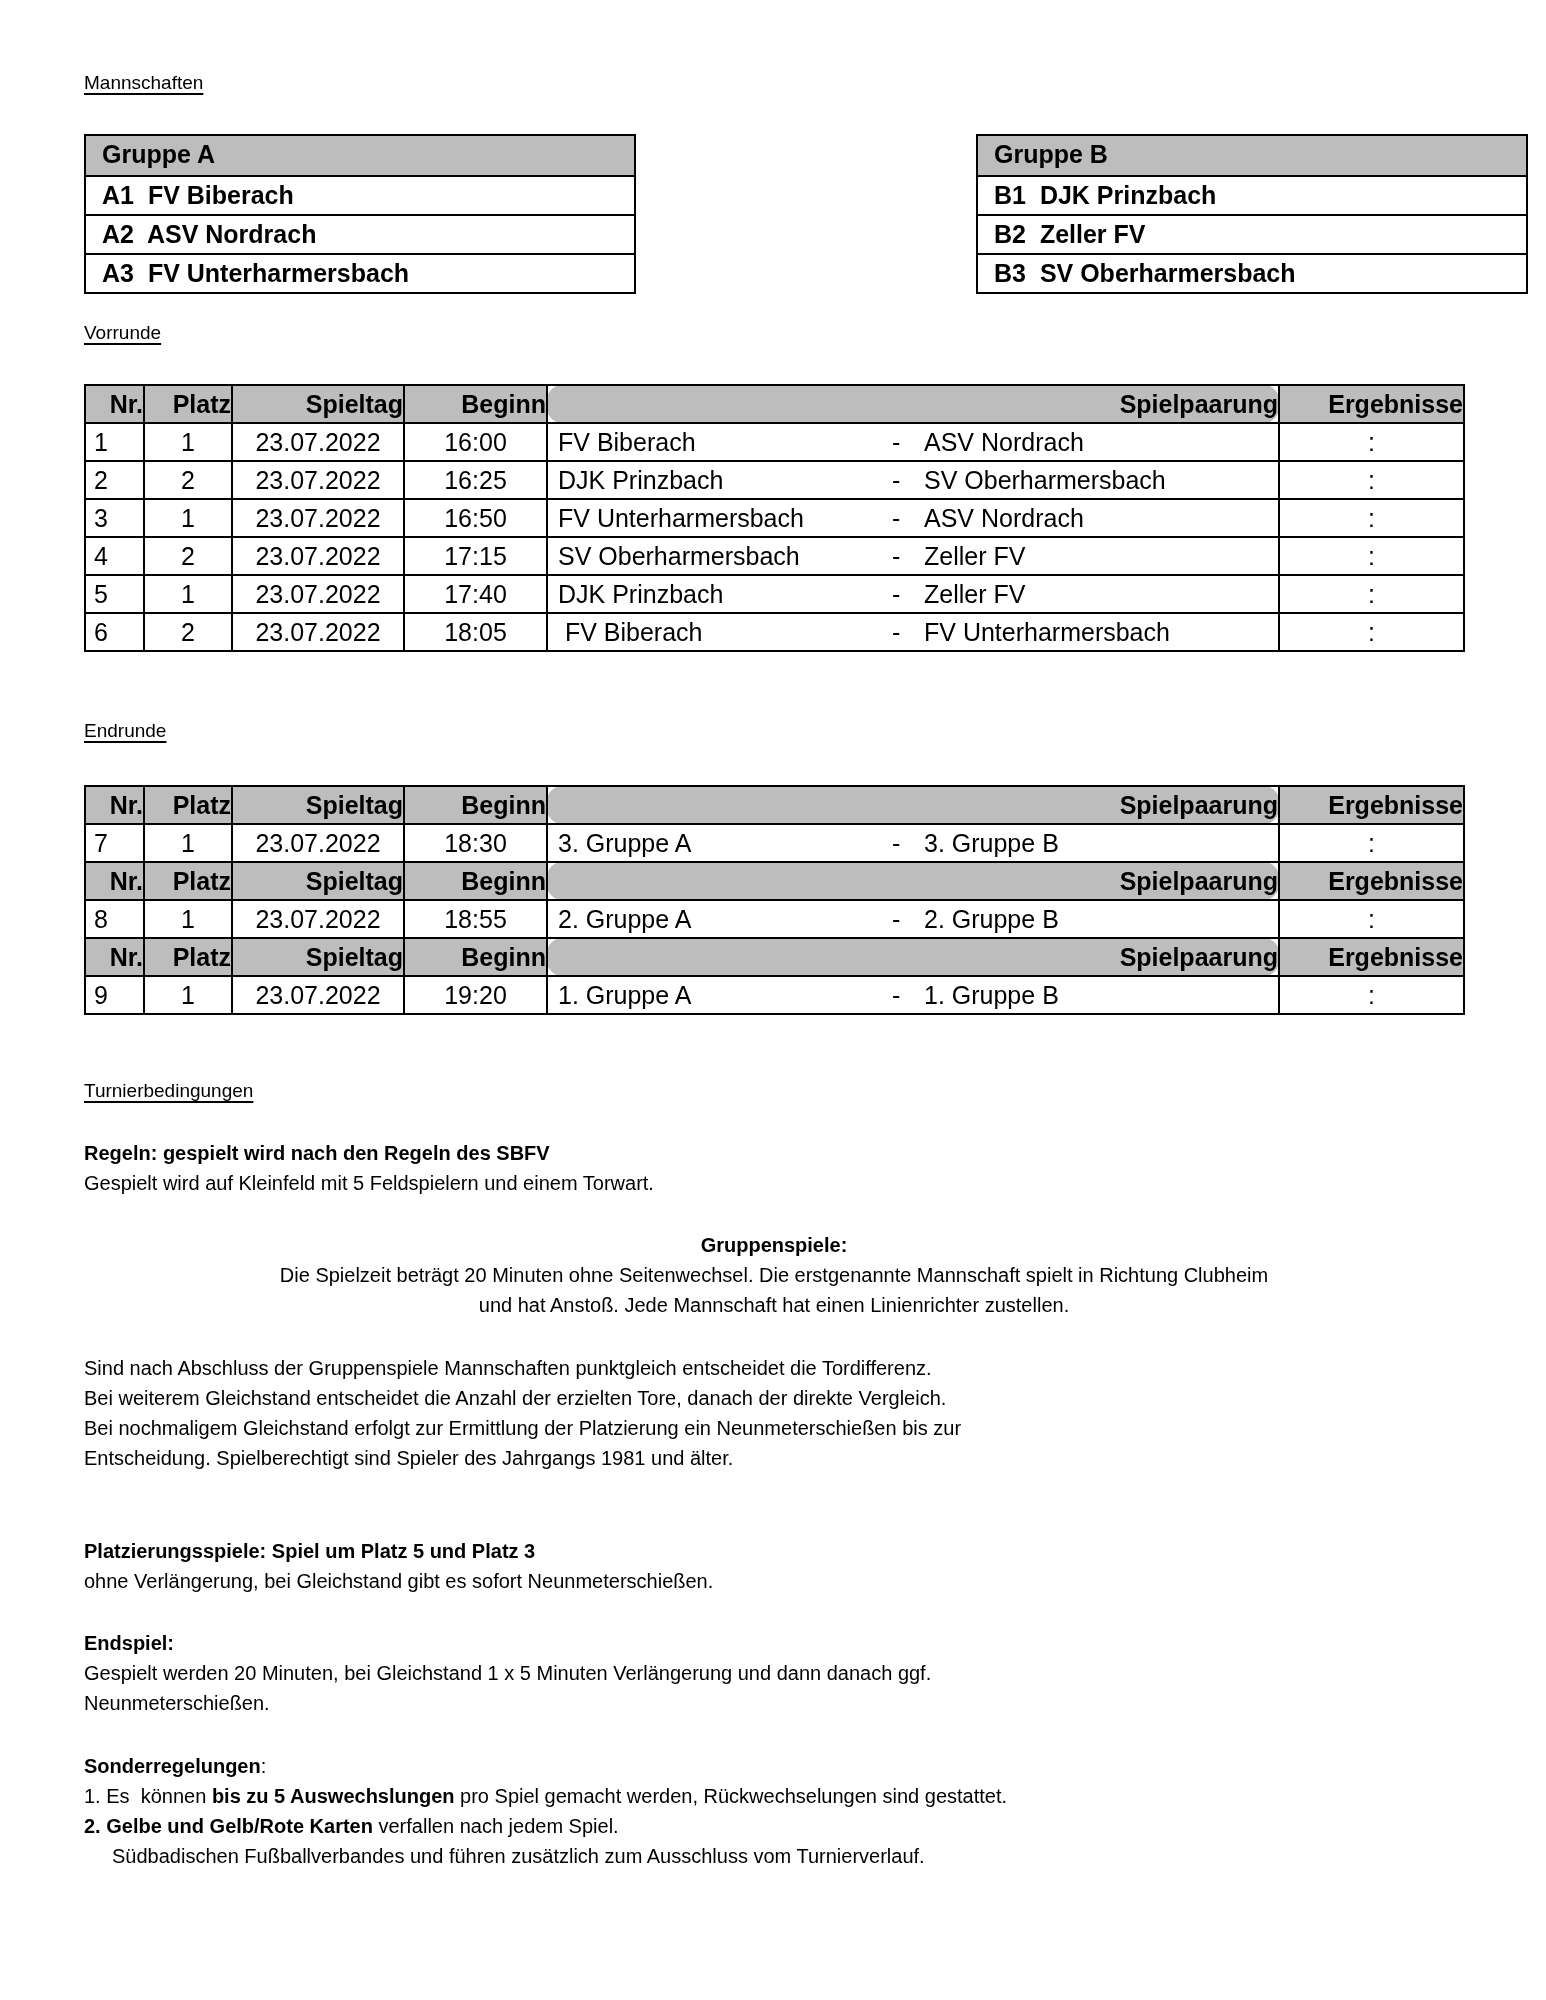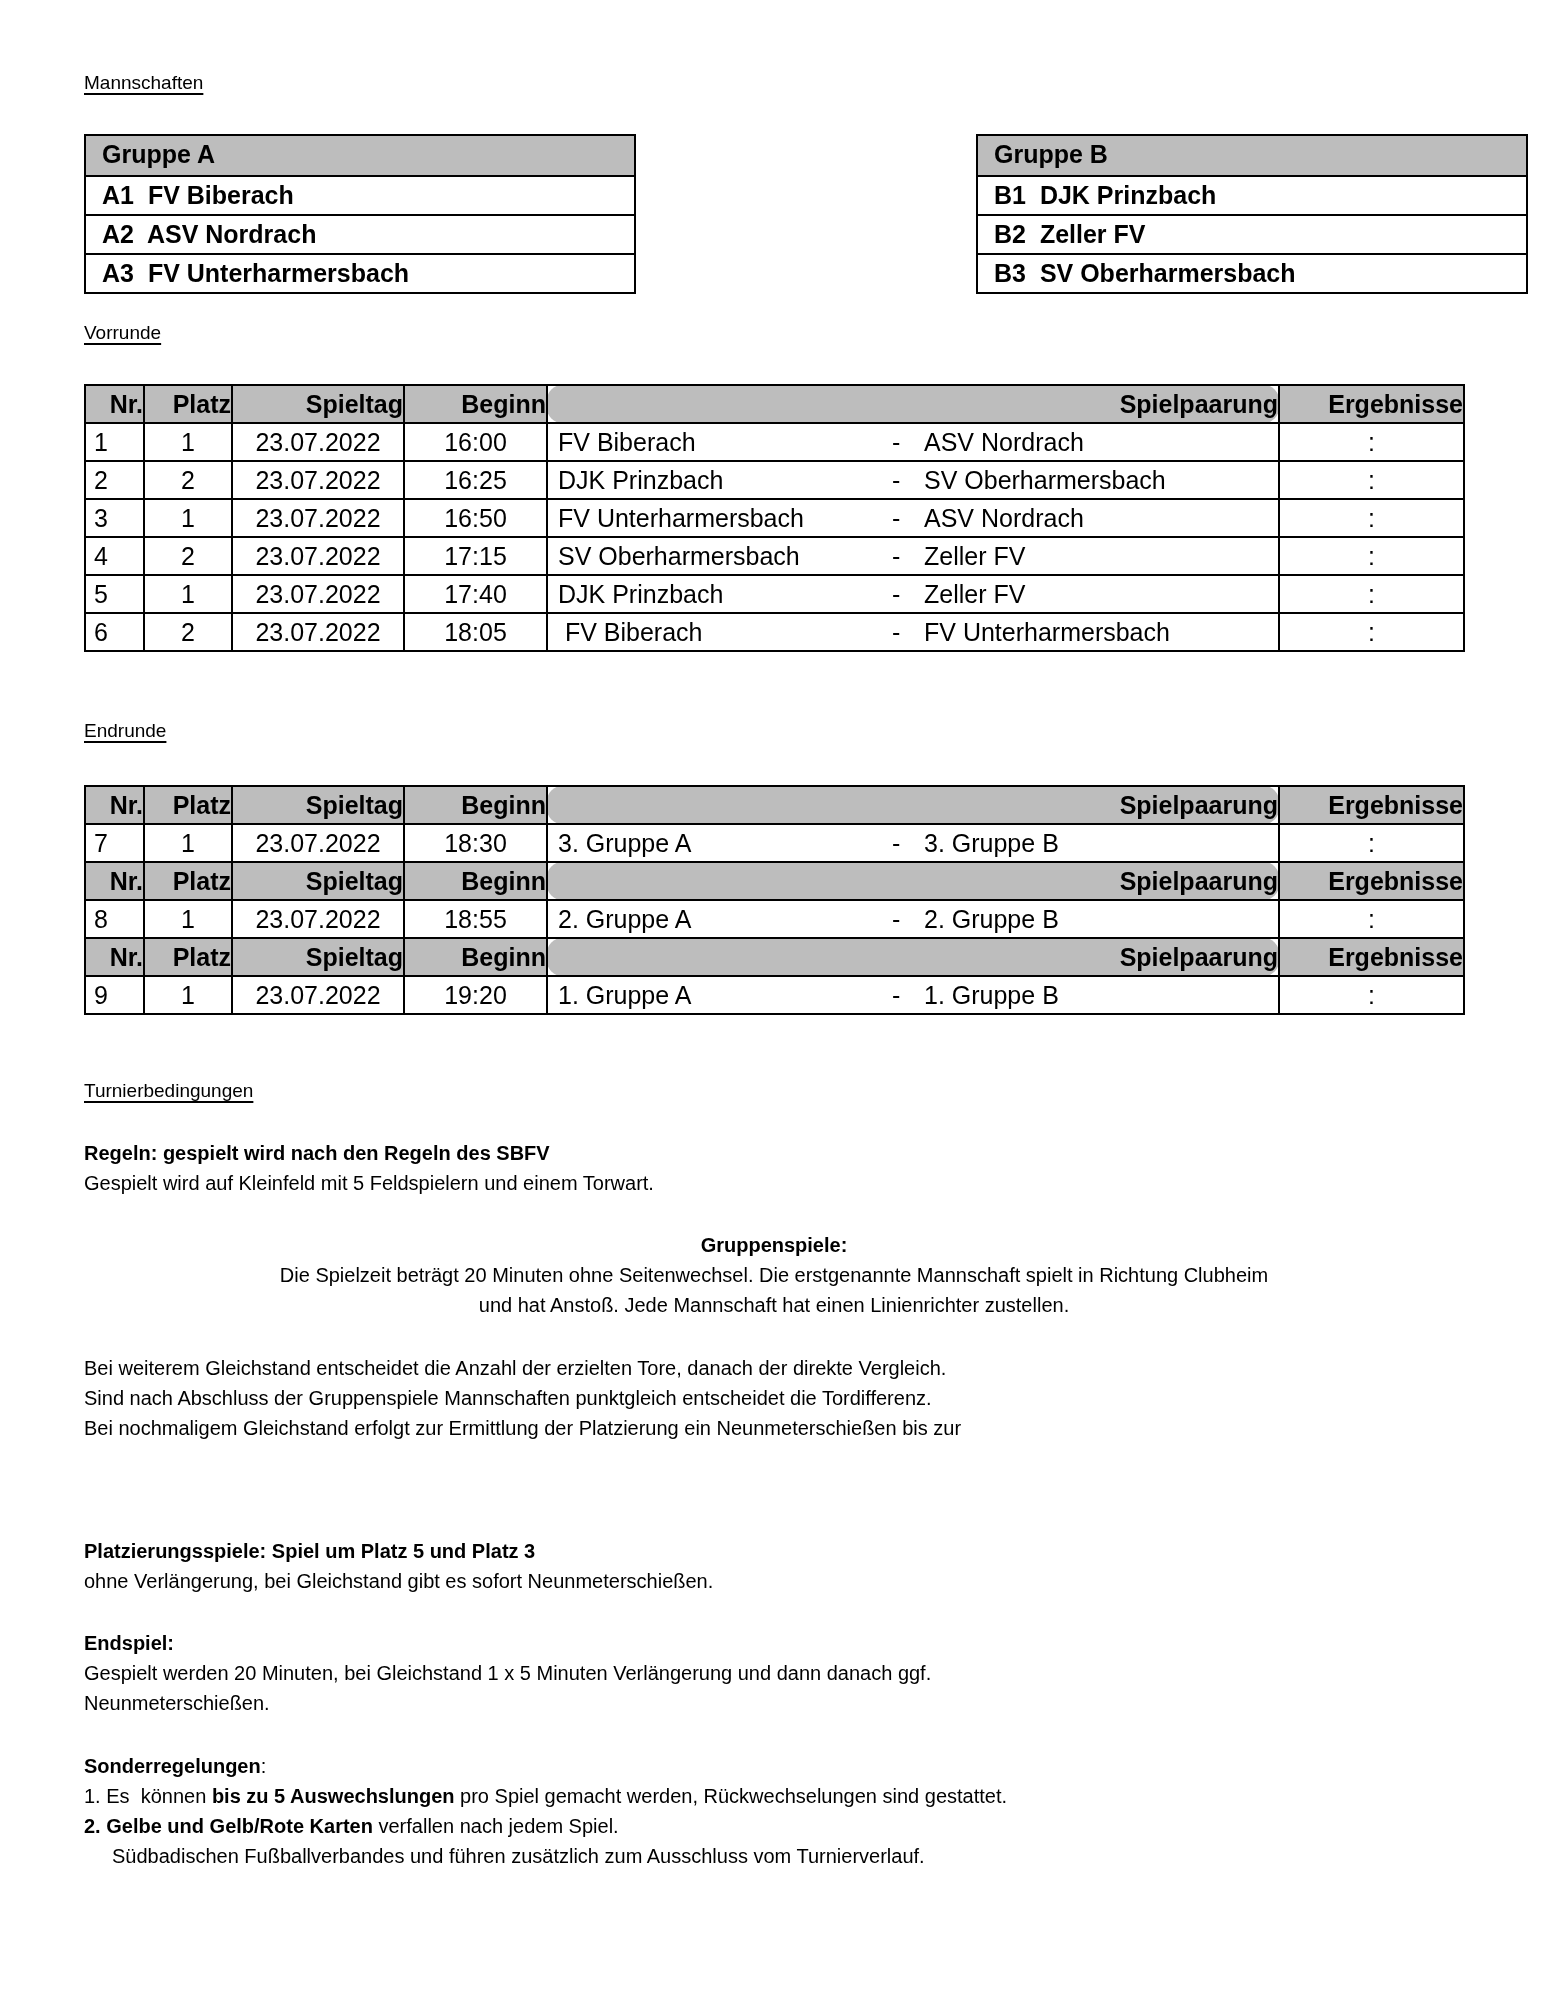--- a/index.html
+++ b/index.html
@@ -233,23 +233,24 @@
   <div>Gespielt wird auf Kleinfeld mit 5 Feldspielern und einem Torwart.</div>
 </div>
 
 <div class="para" style="top:1230px;text-align:center;">
   <div><b>Gruppenspiele:</b></div>
   <div>Die Spielzeit beträgt 20 Minuten ohne Seitenwechsel. Die erstgenannte Mannschaft spielt in Richtung Clubheim</div>
   <div>und hat Anstoß. Jede Mannschaft hat einen Linienrichter zustellen.</div>
 </div>
 
 <div class="para" style="top:1353px;">
+  <div>Sind nach Abschluss der Gruppenspiele Mannschaften punktgleich entscheidet die Tordifferenz.</div>
   <div>Bei weiterem Gleichstand entscheidet die Anzahl der erzielten Tore, danach der direkte Vergleich.</div>
-  <div>Sind nach Abschluss der Gruppenspiele Mannschaften punktgleich entscheidet die Tordifferenz.</div>
   <div>Bei nochmaligem Gleichstand erfolgt zur Ermittlung der Platzierung ein Neunmeterschießen bis zur</div>
+  <div>Entscheidung. Spielberechtigt sind Spieler des Jahrgangs 1981 und älter.</div>
 </div>
 
 <div class="para" style="top:1536px;">
   <div><b>Platzierungsspiele: Spiel um Platz 5 und Platz 3</b></div>
   <div>ohne Verlängerung, bei Gleichstand gibt es sofort Neunmeterschießen.</div>
 </div>
 
 <div class="para" style="top:1628px;">
   <div><b>Endspiel:</b></div>
   <div>Gespielt werden 20 Minuten, bei Gleichstand 1 x 5 Minuten Verlängerung und dann danach ggf.</div>

